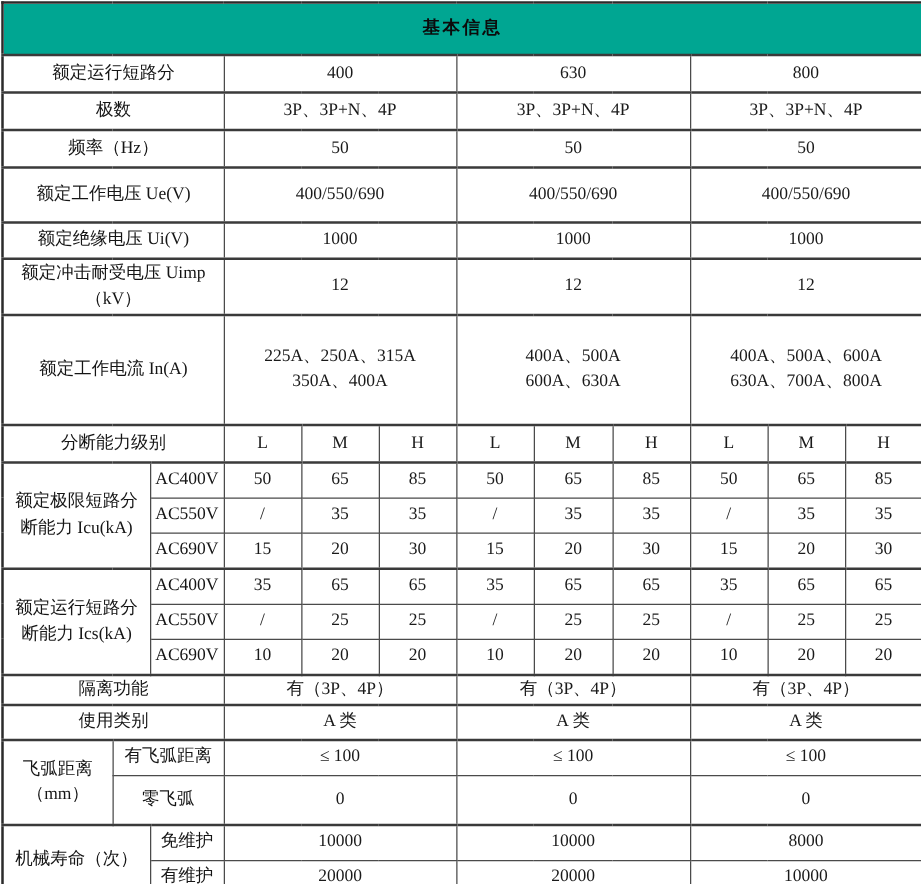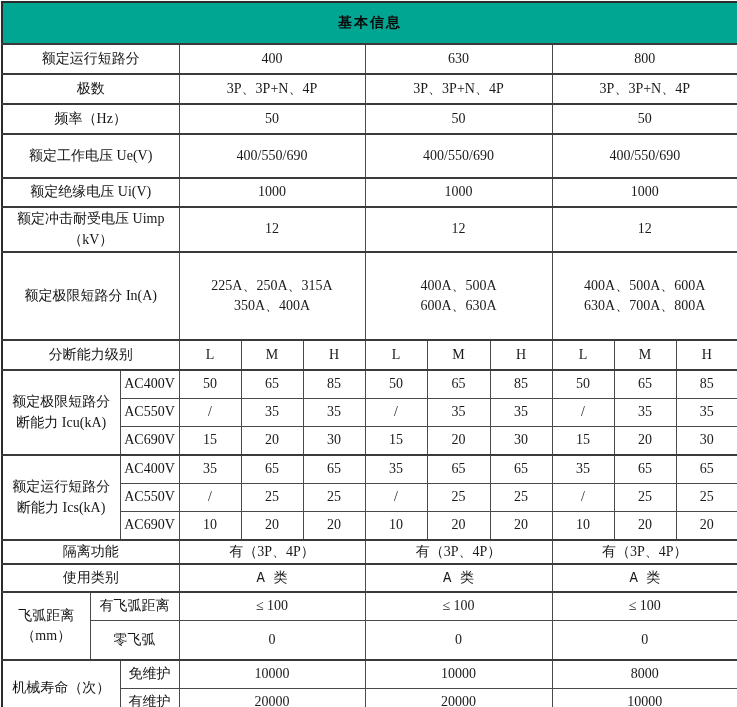--- a/index.html
+++ b/index.html
@@ -103,21 +103,21 @@
           <td colspan="3" class="cell-val">1000</td>
         </tr>
         <tr class="sect" style="height: 45px; padding-left: 37px;">
           <td colspan="3" class="cell-label">额定冲击耐受电压 Uimp
 （kV）</td>
           <td colspan="3" class="cell-val">12</td>
           <td colspan="3" class="cell-val">12</td>
           <td colspan="3" class="cell-val">12</td>
         </tr>
         <tr class="sect" style="height: 88px;">
-          <td colspan="3" class="cell-label">额定极限短路分 In(A)</td>
+          <td colspan="3" class="cell-label">额定工作电流 In(A)</td>
           <td colspan="3" class="cell-val">225A、250A、315A
 350A、400A</td>
           <td colspan="3" class="cell-val">400A、500A
 600A、630A</td>
           <td colspan="3" class="cell-val">400A、500A、600A
 630A、700A、800A</td>
         </tr>
         <tr class="sect" style="height: 30px;">
           <td colspan="3" class="cell-label">分断能力级别</td>
           <td class="cell-val">L</td>
@@ -205,21 +205,21 @@
           <td class="cell-val">10</td>
           <td class="cell-val">20</td>
           <td class="cell-val">20</td>
         </tr>
         <tr class="sect" style="height: 16px;">
           <td colspan="3" class="cell-label">隔离功能</td>
           <td colspan="3" class="cell-val">有（3P、4P）</td>
           <td colspan="3" class="cell-val">有（3P、4P）</td>
           <td colspan="3" class="cell-val">有（3P、4P）</td>
         </tr>
-        <tr class="sect" style="height: 28px; font-family: Liberation Mono, monospace;">
+        <tr class="sect" style="height: 28px;">
           <td colspan="3" class="cell-label">使用类别</td>
           <td colspan="3" class="cell-val">A 类</td>
           <td colspan="3" class="cell-val">A 类</td>
           <td colspan="3" class="cell-val">A 类</td>
         </tr>
         <tr class="sect" style="height: 28px;">
           <td colspan="1" rowspan="2" class="cell-label">飞弧距离
 （mm）</td>
           <td colspan="2" class="cell-sub">有飞弧距离</td>
           <td colspan="3" class="cell-val">≤ 100</td>

